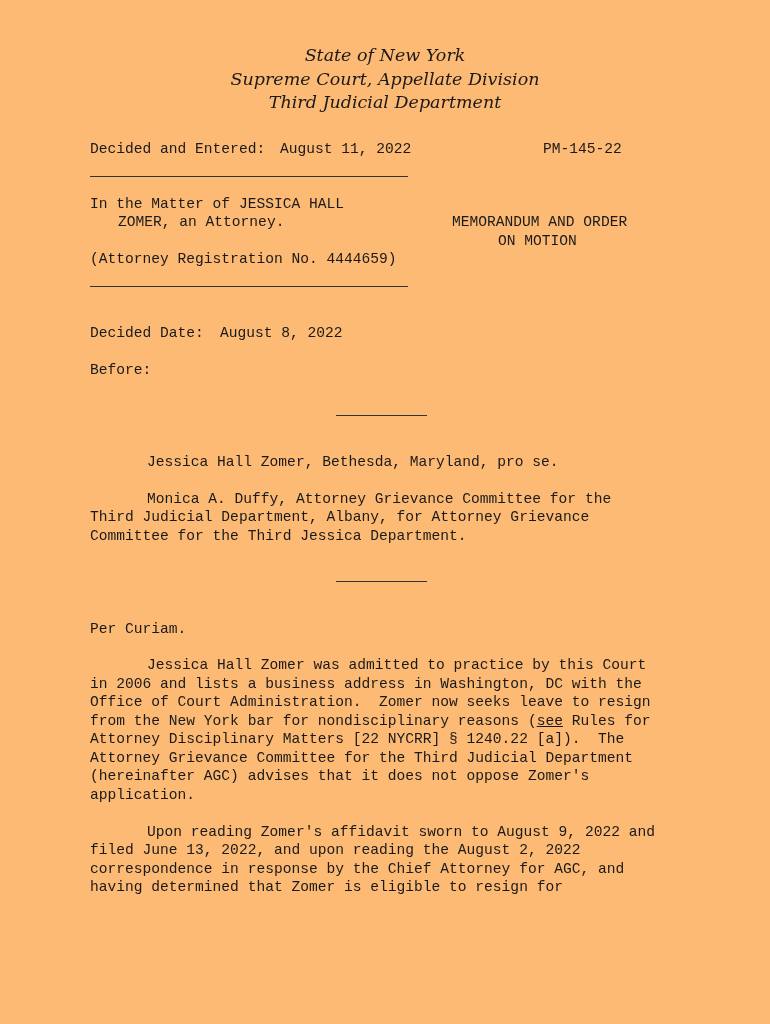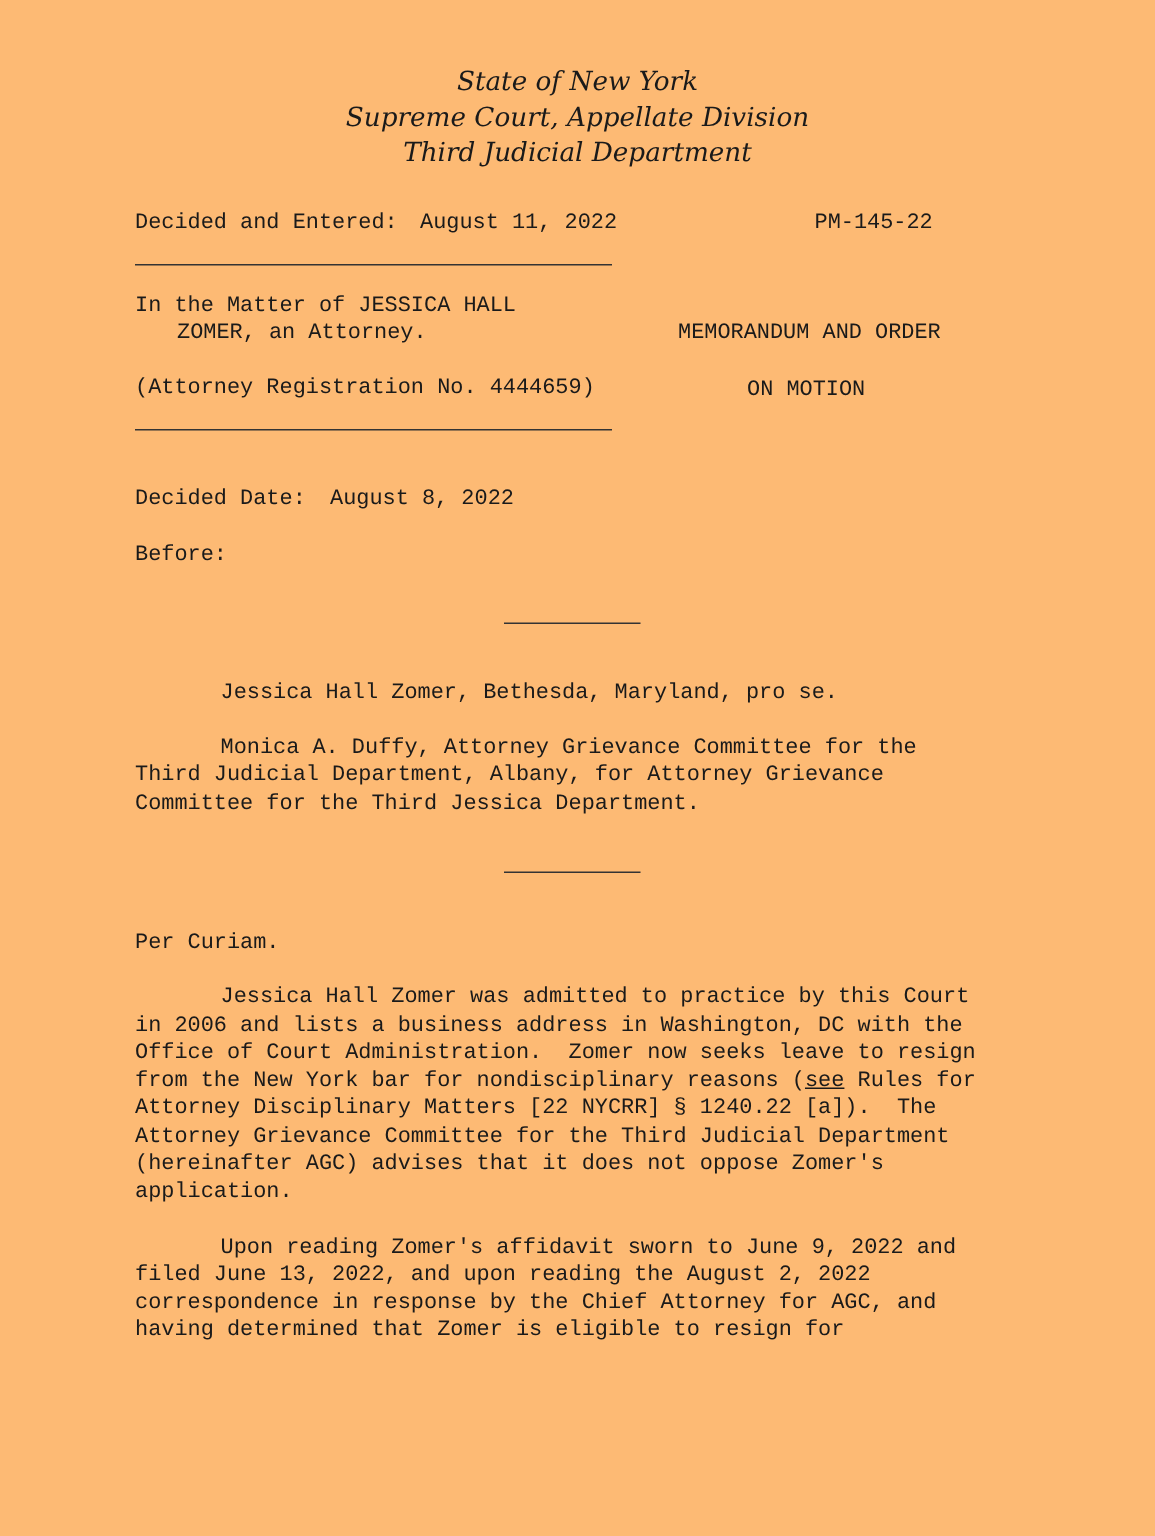--- a/index.html
+++ b/index.html
@@ -64,21 +64,21 @@
   <div class="mono" style="left:280px; top:140px;">August 11, 2022</div>
   <div class="mono" style="left:543px; top:140px;">PM-145-22</div>
 
   <div class="rule" style="left:90px; top:176px; width:318px;"></div>
 
   <div class="mono" style="left:90px; top:195px;">In the Matter of JESSICA HALL</div>
   <div class="mono" style="left:118px; top:213px;">ZOMER, an Attorney.</div>
   <div class="mono" style="left:90px; top:250px;">(Attorney Registration No. 4444659)</div>
 
   <div class="mono" style="left:452px; top:213px;">MEMORANDUM AND ORDER</div>
-  <div class="mono" style="left:498px; top:232px;margin-top:19px;">ON MOTION</div>
+  <div class="mono" style="left:498px; top:232px;">ON MOTION</div>
 
   <div class="rule" style="left:90px; top:286px; width:318px;"></div>
 
   <div class="mono" style="left:90px; top:324px;">Decided Date:</div>
   <div class="mono" style="left:220px; top:324px;font-family:Liberation Mono, monospace;">August 8, 2022</div>
 
   <div class="mono" style="left:90px; top:361px;">Before:</div>
 
   <div class="rule" style="left:336px; top:415px; width:91px;"></div>
 
@@ -93,18 +93,18 @@
 
   <div class="mono" style="left:147px; top:656px;">Jessica Hall Zomer was admitted to practice by this Court</div>
   <div class="mono" style="left:90px; top:675px;">in 2006 and lists a business address in Washington, DC with the</div>
   <div class="mono" style="left:90px; top:693px;">Office of Court Administration.  Zomer now seeks leave to resign</div>
   <div class="mono" style="left:90px; top:712px;"><span>from the New York bar for nondisciplinary reasons (</span><span class="underline">see</span><span> Rules for</span></div>
   <div class="mono" style="left:90px; top:730px;">Attorney Disciplinary Matters [22 NYCRR] § 1240.22 [a]).  The</div>
   <div class="mono" style="left:90px; top:749px;">Attorney Grievance Committee for the Third Judicial Department</div>
   <div class="mono" style="left:90px; top:767px;font-family:Liberation Mono, monospace;">(hereinafter AGC) advises that it does not oppose Zomer's</div>
   <div class="mono" style="left:90px; top:786px;">application.</div>
 
-  <div class="mono" style="left:147px; top:823px;">Upon reading Zomer's affidavit sworn to June 9, 2022 and</div>
+  <div class="mono" style="left:147px; top:823px;">Upon reading Zomer's affidavit sworn to August 9, 2022 and</div>
   <div class="mono" style="left:90px; top:841px;">filed June 13, 2022, and upon reading the August 2, 2022</div>
   <div class="mono" style="left:90px; top:860px;">correspondence in response by the Chief Attorney for AGC, and</div>
   <div class="mono" style="left:90px; top:878px;">having determined that Zomer is eligible to resign for</div>
 
 </div>
 
 </body></html>

